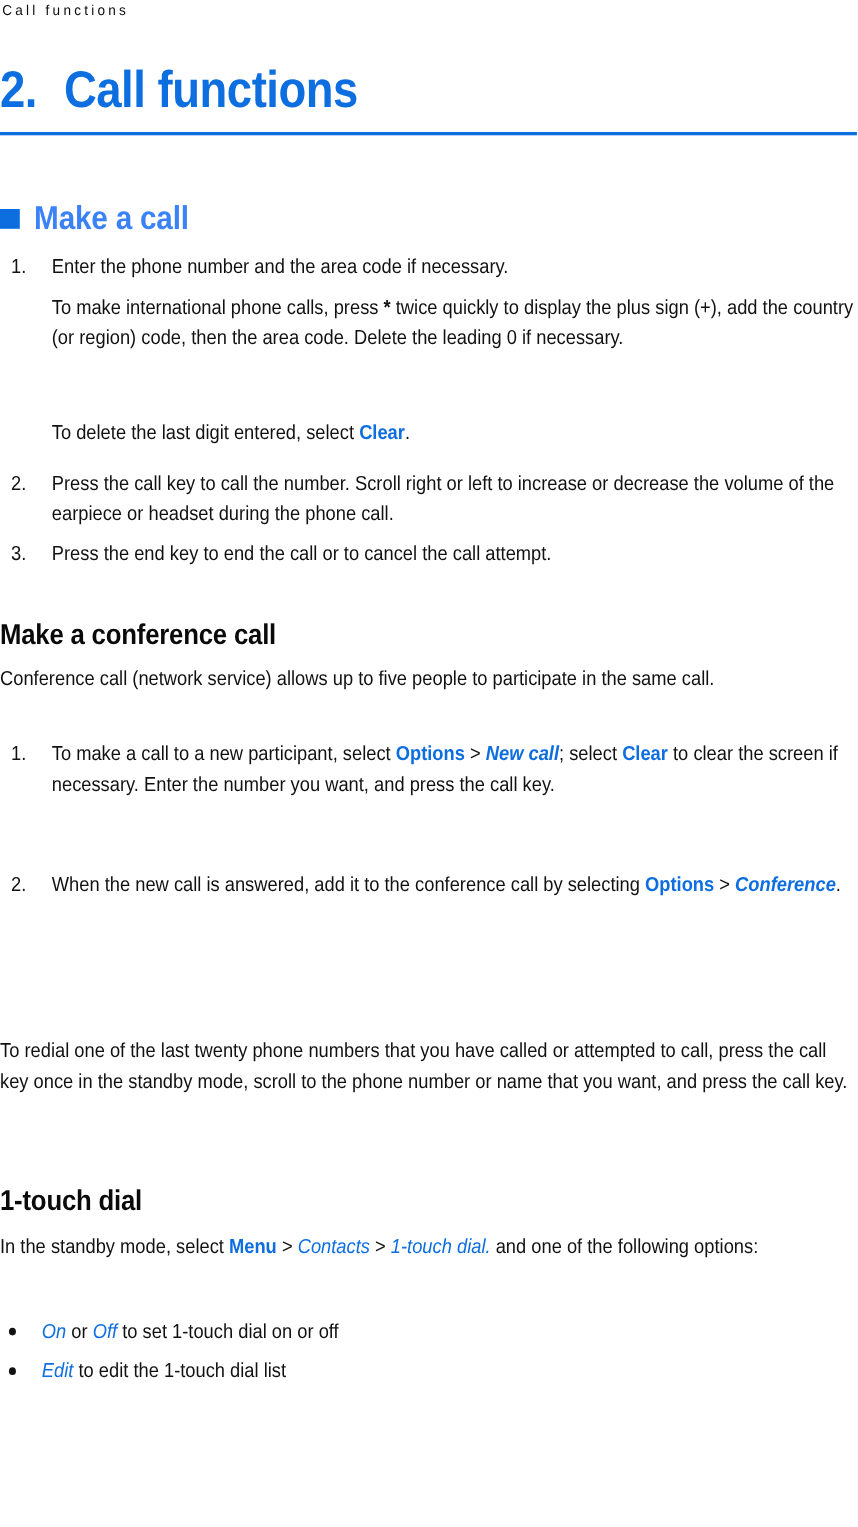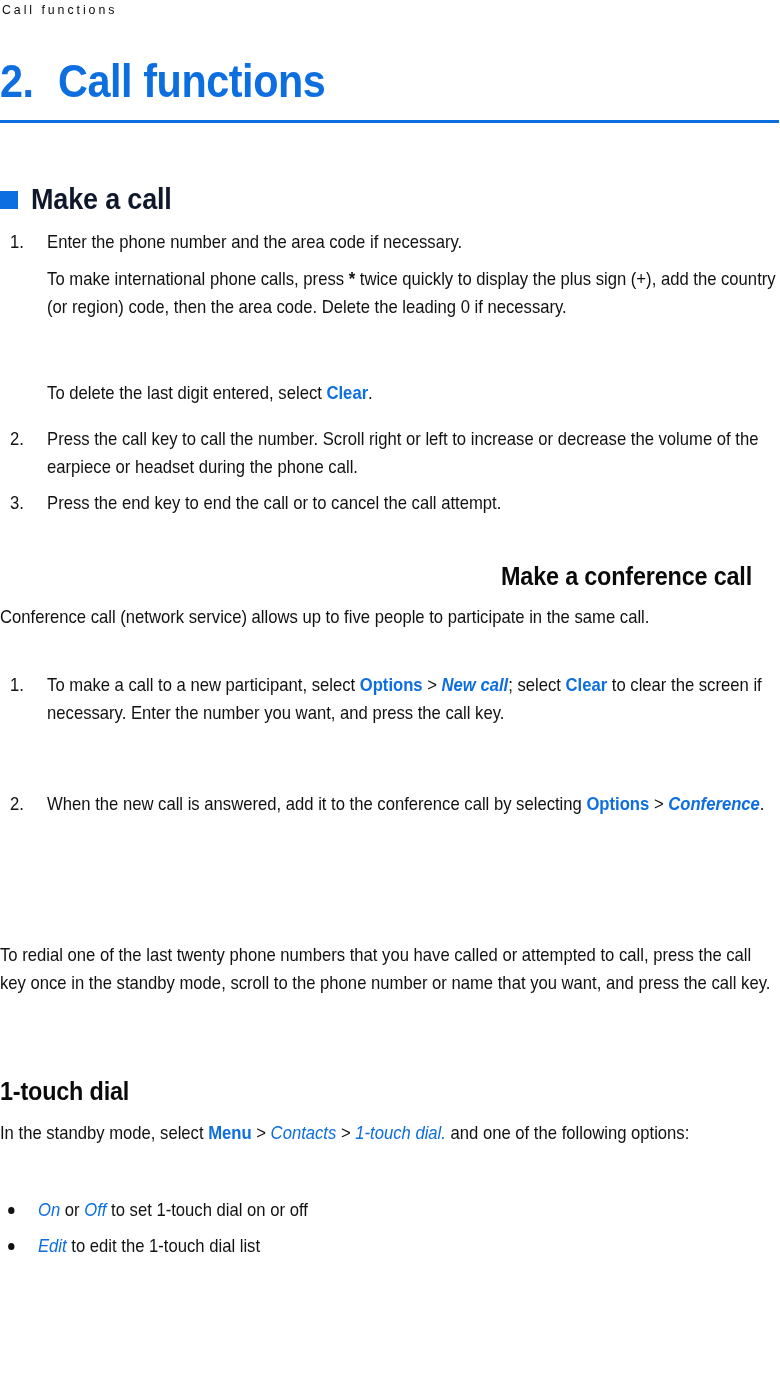--- a/index.html
+++ b/index.html
@@ -65,21 +65,21 @@
     width: 779px;
     height: 3px;
     background: #0d6ee0;
   }
 
   
   .section-head {
     position: absolute;
     left: 0px;
     width: 620px;
-    color: #0f172a;
+    color: #3b82f6;
     font-size: 30px;
     font-weight: 700;
     line-height: 34px;
     white-space: nowrap;
     letter-spacing: -0.2px;
   }
   .section-head .sq {
     display: inline-block;
     width: 18px;
     height: 18px;
@@ -247,21 +247,21 @@
   <div class="num-item" style="top:425px;">
     <span class="marker">2.</span>
     <span class="content">Press the call key to call the number. Scroll right or left to increase or decrease the volume of the earpiece or headset during the phone call.</span>
   </div>
 
   <div class="num-item" style="top:489px;">
     <span class="marker">3.</span>
     <span class="content">Press the end key to end the call or to cancel the call attempt.</span>
   </div>
 
-  <div class="sub-head" style="top:561px;text-align:right;">
+  <div class="sub-head" style="top:561px;">
     <span>Make a conference call</span>
   </div>
 
   <div class="para" style="top:603px;">Conference call (network service) allows up to five people to participate in the same call.</div>
 
   <div class="num-item" style="top:671px;">
     <span class="marker">1.</span>
     <span class="content">
       <span>To make a call to a new participant, select </span><span class="ui">Options</span><span class="sep"> &gt; </span><span class="uii">New call</span><span>; select </span><span class="ui">Clear</span><span> to clear the screen if necessary. Enter the number you want, and press the call key.</span>
     </span>

